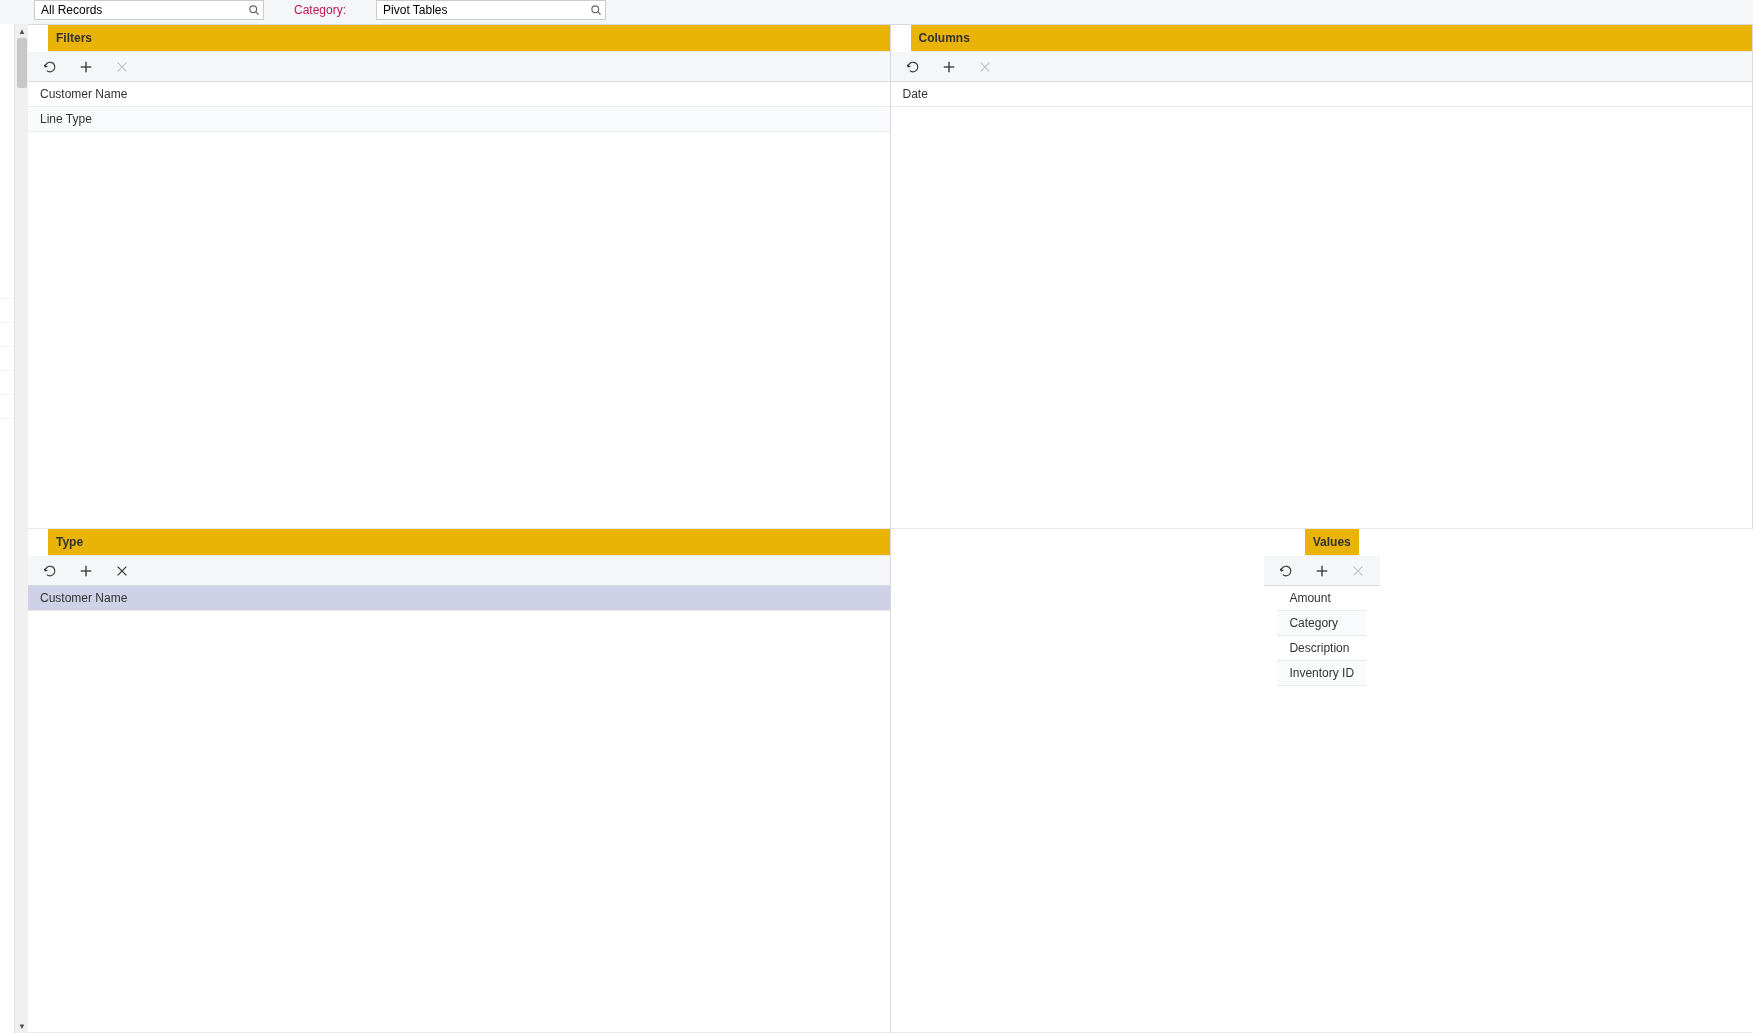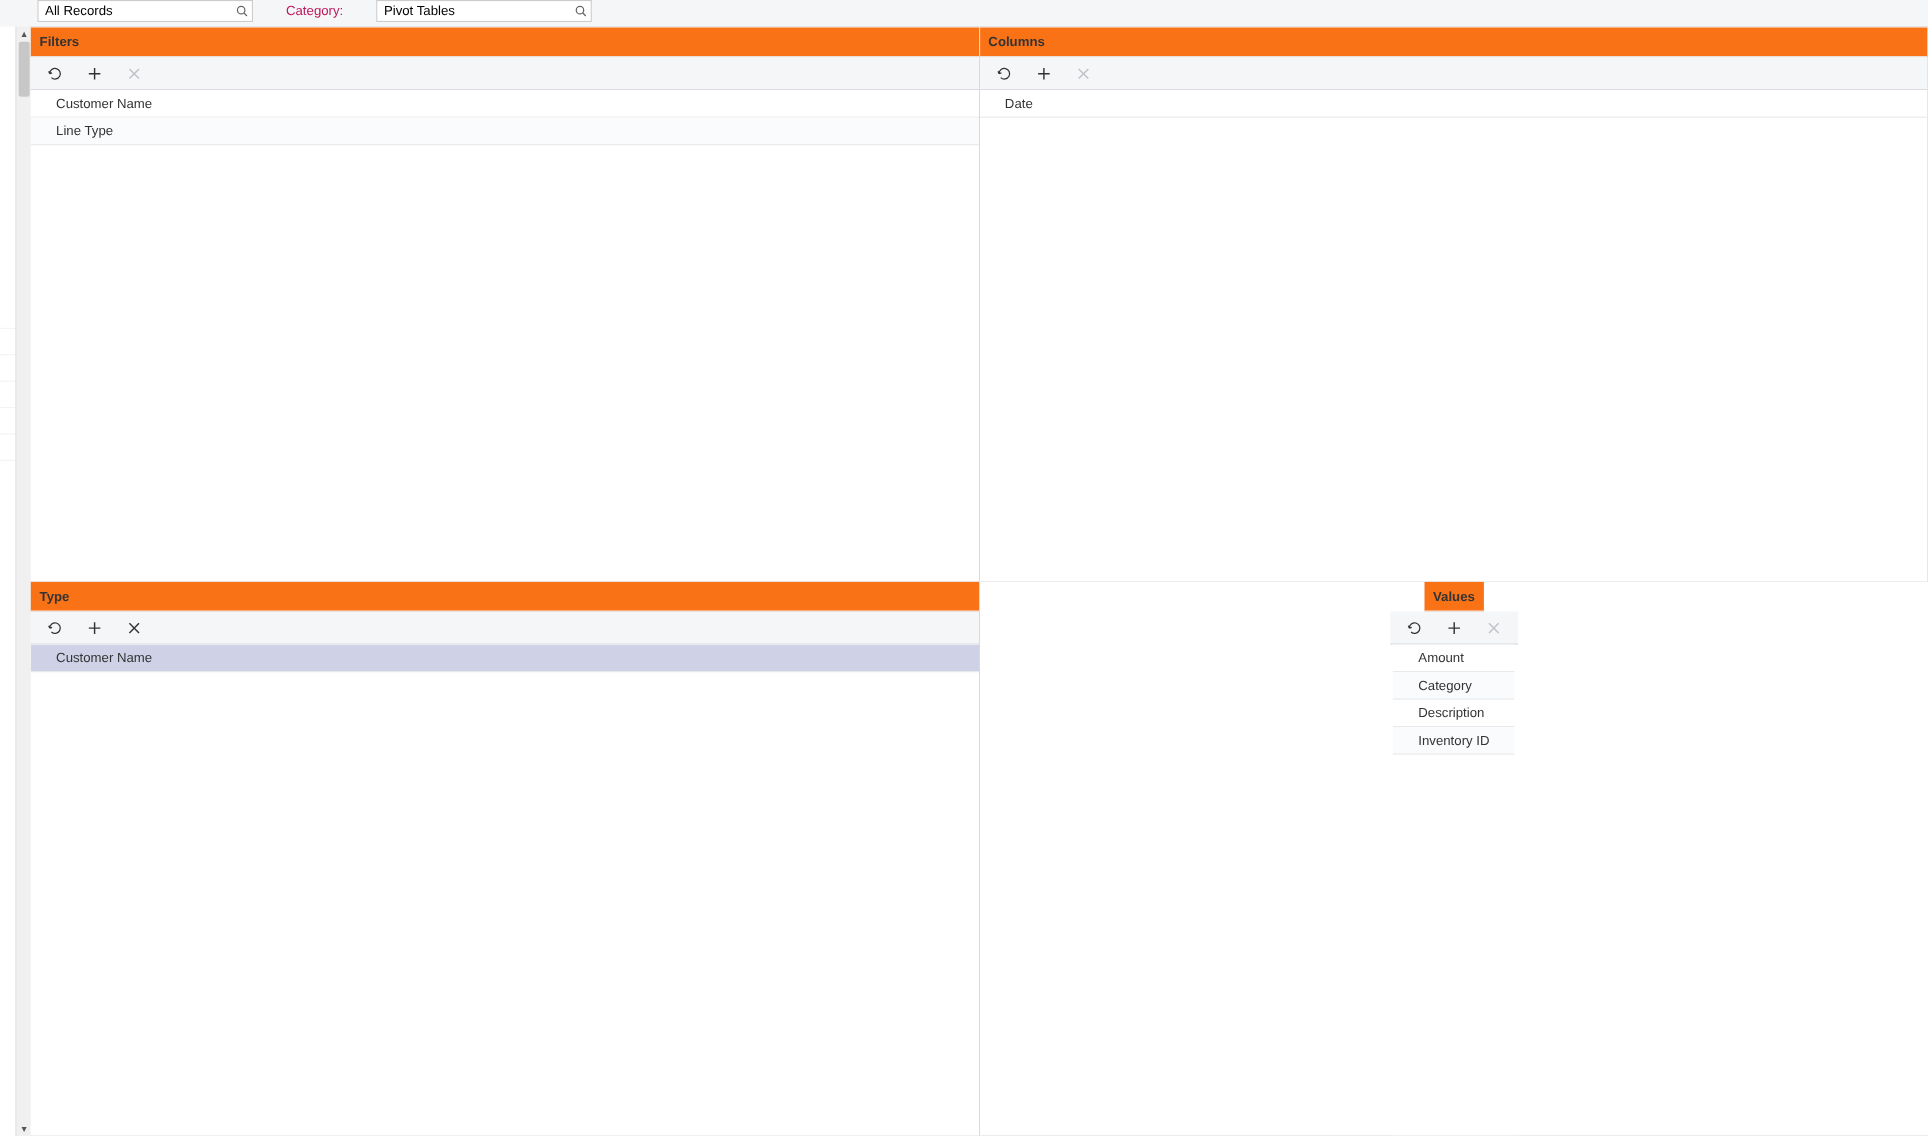--- a/index.html
+++ b/index.html
@@ -23,21 +23,21 @@
       align-items: center;
       padding: 0 0 4px 34px;
       gap: 30px;
       height: 24px;
       background: #f5f6f8;
     }
     
     .input-with-search {
       position: relative;
       display: inline-block;
-      width: 196px;
+      width: 230px;
     }
     .input-with-search input {
       width: 100%;
       height: 20px;
       border: 1px solid #ccc;
       padding: 2px 22px 2px 6px;
       font-size: 12px;
       background: #fff;
     }
     .search-icon-inner {
@@ -126,25 +126,26 @@
     .panel {
       display: flex;
       flex-direction: column;
       background: #fff;
       border-right: 1px solid #d9dade;
       border-bottom: 1px solid #e8e9ec;
       min-height: 0;
     }
     
     .panel-header {
-      background: #f97316;
+      background: #eab308;
       padding: 6px 8px;
       font-weight: bold;
       font-size: 12px;
       border-bottom: 1px solid #e8e9ec;
+      margin-left: 20px;
     }
     
     .panel-toolbar {
       display: flex;
       align-items: center;
       gap: 20px;
       padding: 6px 14px;
       background: #f5f6f8;
       border-bottom: 1px solid #d9dade;
       height: 30px;
@@ -168,21 +169,21 @@
       height: 14px;
     }
     
     .panel-body {
       flex: 1;
       overflow: auto;
       background: #fff;
     }
     
     .row-item {
-      padding: 5px 23px;
+      padding: 5px 12px;
       border-bottom: 1px solid #e8e9ec;
       font-size: 12px;
       cursor: default;
       white-space: nowrap;
     }
     .row-item.alt {
       background: #fafbfc;
     }
     .row-item.selected {
       background: #cfd1e6;

